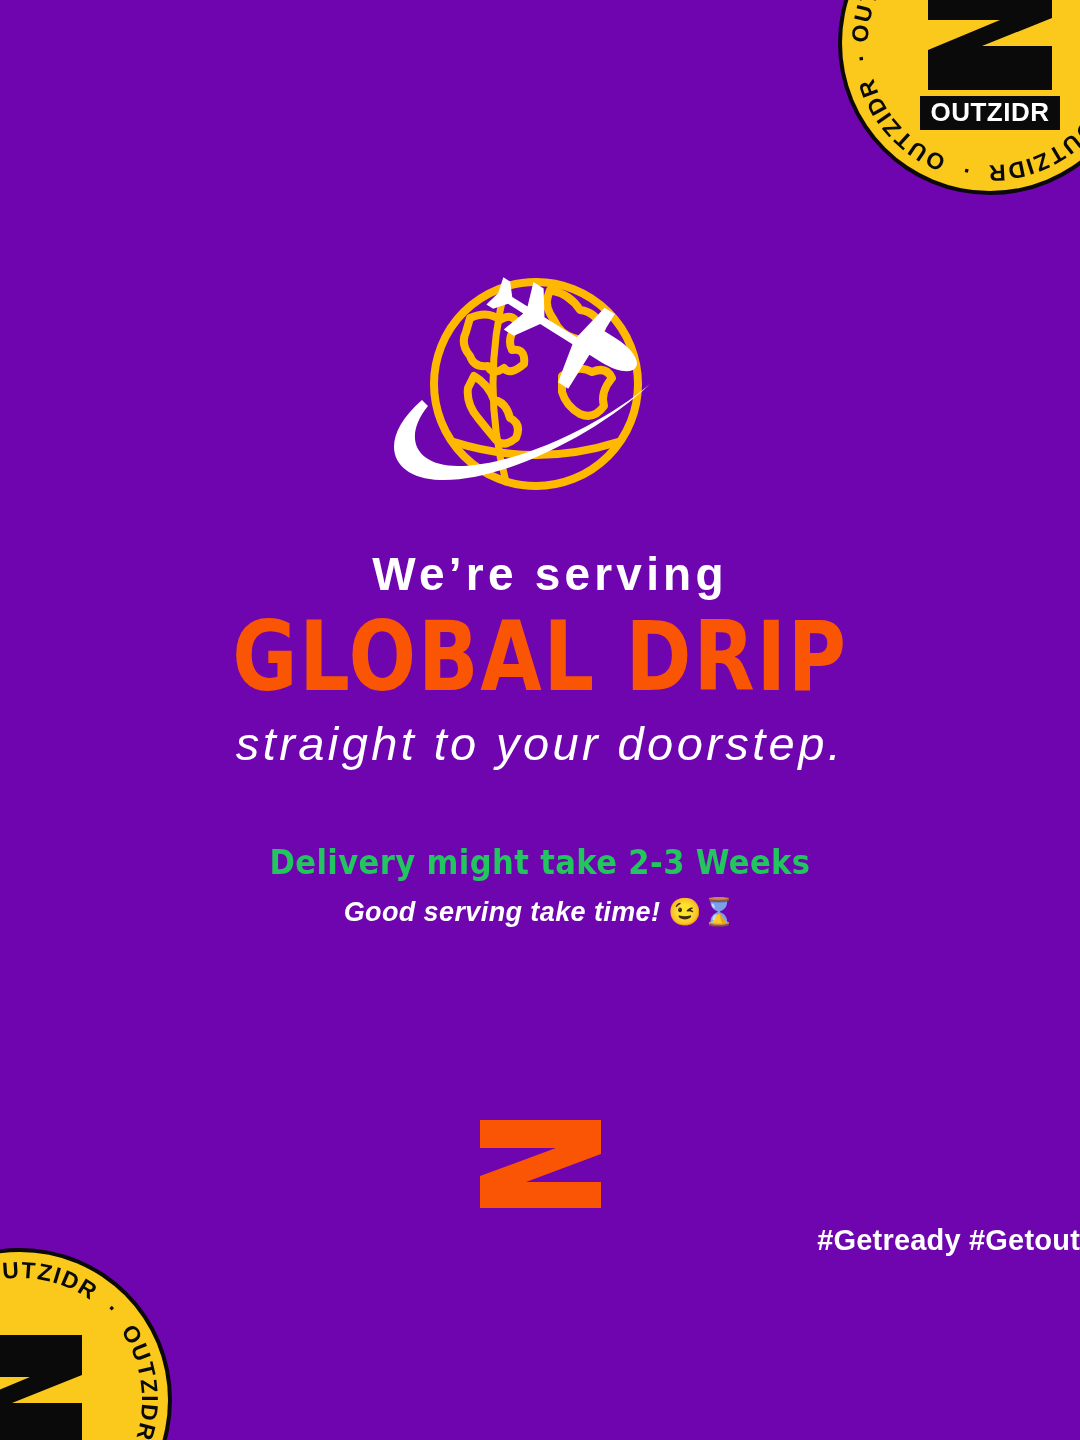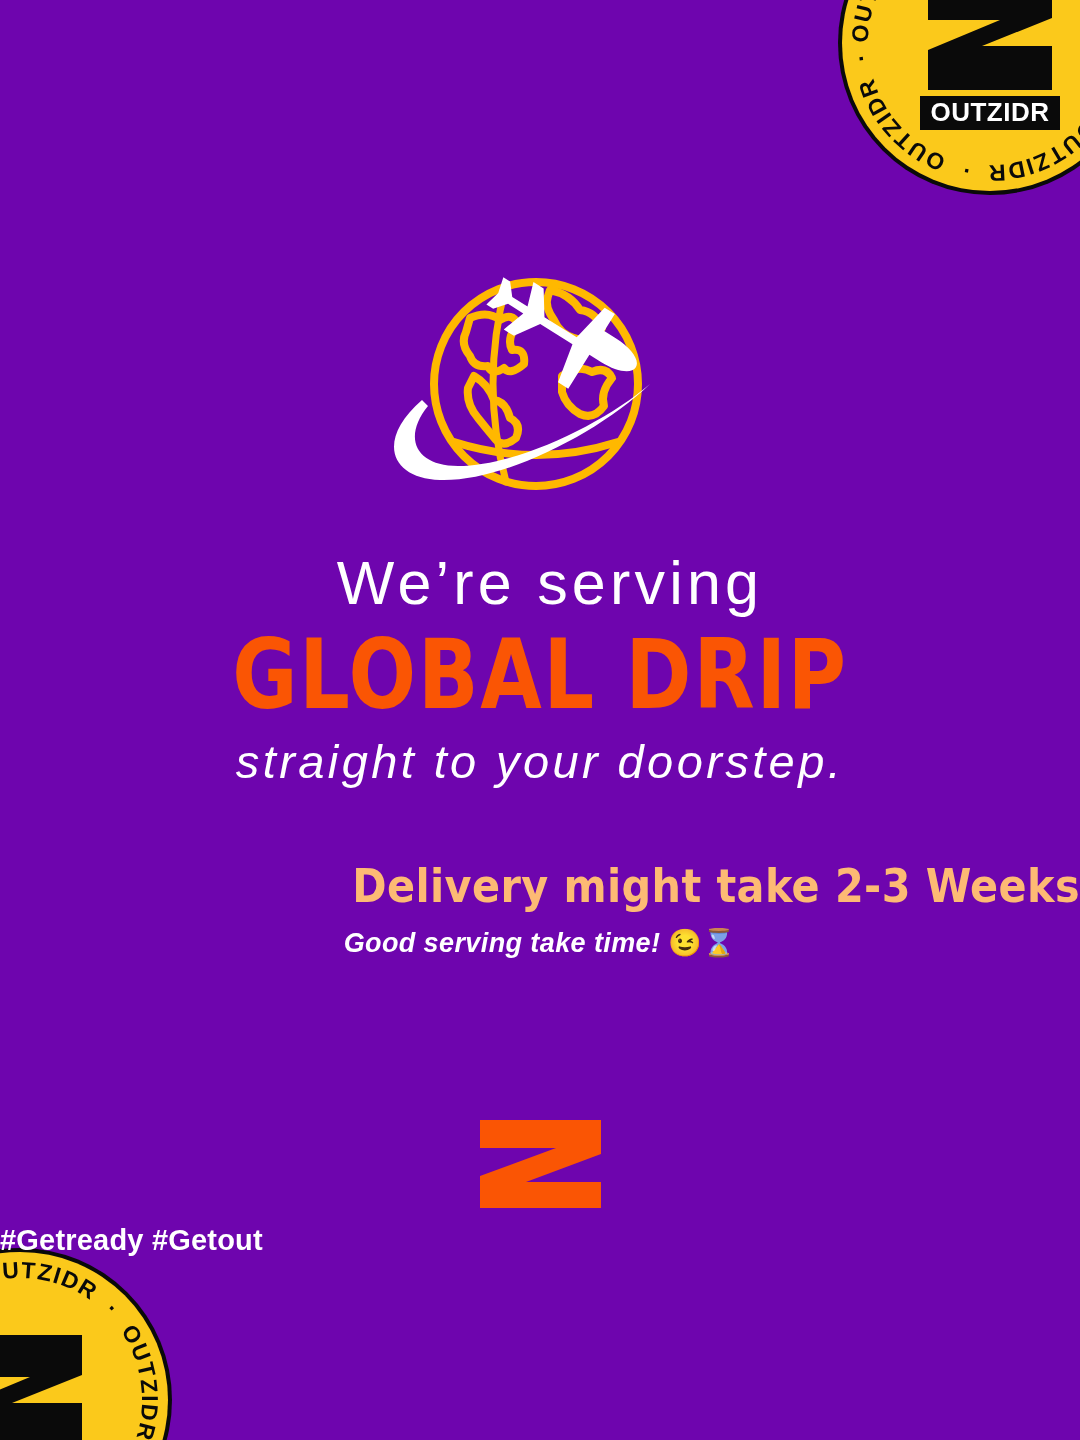--- a/index.html
+++ b/index.html
@@ -40,22 +40,22 @@
   
   .copy {
     position: absolute;
     left: 0;
     right: 0;
     top: 548px;
     text-align: center;
   }
   .line-serving {
     color: #FFFFFF;
-    font-size: 61px;
-    font-weight: 400;
+    font-size: 46px;
+    font-weight: 700;
     letter-spacing: 4.2px;
     line-height: 1.16;
     white-space: nowrap;
     margin-left: 20px;
   }
   .line-global {
     color: #FA5504;
     font-size: 96px;
     font-weight: 700;
     letter-spacing: 2px;
@@ -69,47 +69,46 @@
     color: #FFFFFF;
     font-size: 47px;
     font-weight: 300;
     letter-spacing: 3.4px;
     line-height: 1.16;
     margin-top: 10px;
     white-space: nowrap;
     font-style: italic;
   }
   .line-delivery {
-    color: #fdba74;
-    font-size: 46px;
+    color: #22c55e;
+    font-size: 34px;
     font-weight: 700;
     letter-spacing: 0.4px;
     margin-top: 70px;
     white-space: nowrap;
     font-family: "DejaVu Sans Condensed", "Liberation Sans Narrow", "Liberation Sans", sans-serif;
-    text-align: right;
   }
   .line-goodthings {
     color: #FFFFFF;
     font-size: 27px;
     font-weight: 700;
     font-style: italic;
     letter-spacing: 0.4px;
     margin-top: 14px;
     white-space: nowrap;
   }
   .emoji { font-style: normal; font-weight: 400; }
 
   
   .footer {
     position: absolute;
     left: 0;
     right: 0;
     top: 1118px;
-    text-align: left;
+    text-align: right;
   }
   .zmark { display: block; margin: 0 auto; }
   .hashtags {
     color: #FFFFFF;
     font-size: 29px;
     font-weight: 700;
     letter-spacing: 0.2px;
     margin-top: 14px;
     white-space: nowrap;
   }

